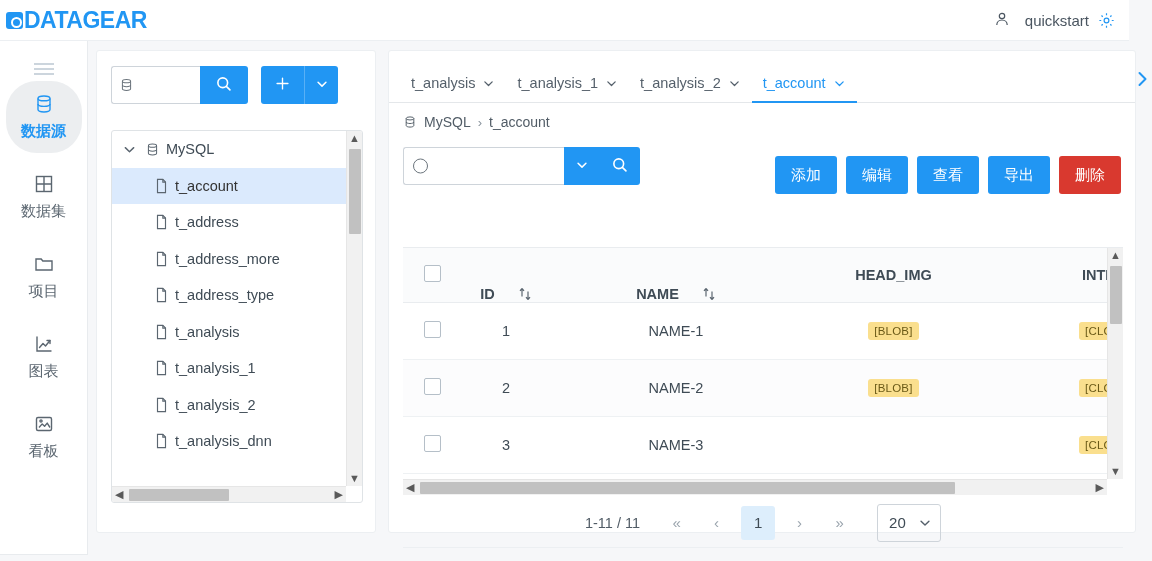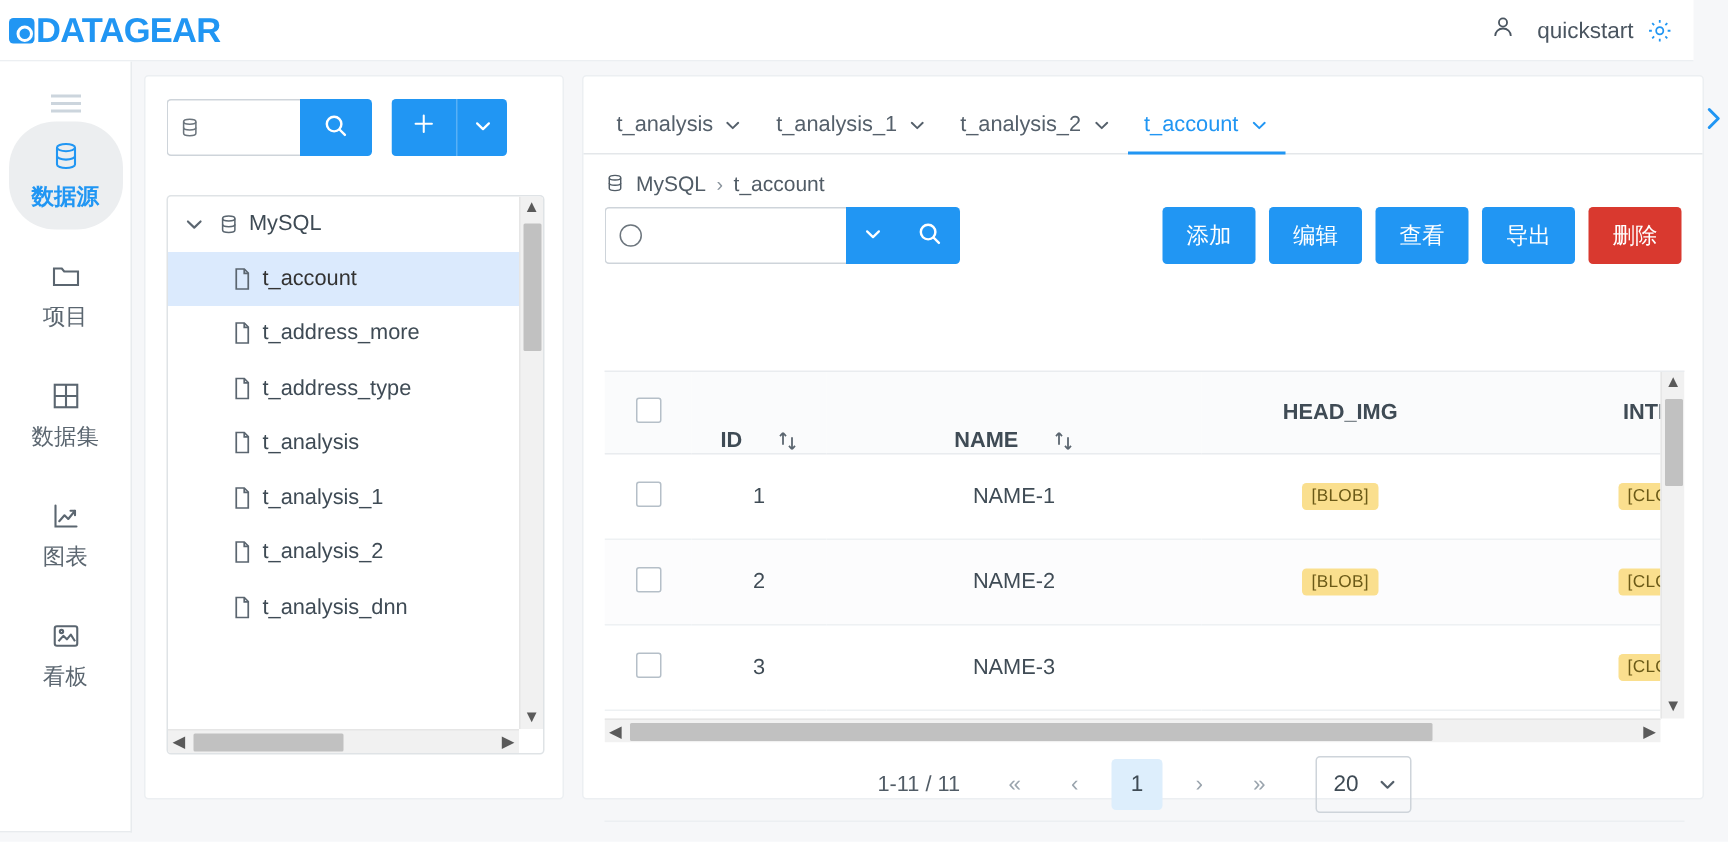--- a/index.html
+++ b/index.html
@@ -155,20 +155,21 @@
     width: 15px; height: 15px; border: 1.6px solid #6c757d; border-radius: 50%; pointer-events: none;
   }
   .qsearch .cbtn { width: 36px; }
   .qsearch .sbtn { width: 40px; border-radius: 0 3px 3px 0; }
 
   .actions { display: flex; gap: 9px; margin-left: auto; }
   .act {
     height: 38px; min-width: 62px; padding: 0 3px; border: none; border-radius: 3px;
     background: #2196f3; color: #fff; font-size: 15px; cursor: pointer;
     font-family: "Liberation Sans", sans-serif;
+    margin-top: 18px;
   }
   .act.danger { background: #d9392f; }
 
   
   .tablewrap {
     position: absolute; left: 14px; right: 12px; top: 196px; height: 248px;
     border-top: 1px solid #e9ecef; overflow: hidden;
   }
   .tbl-scroll { position: absolute; inset: 0 16px 16px 0; overflow: hidden; }
   table { border-collapse: collapse; width: 820px; table-layout: fixed; }
@@ -253,34 +254,34 @@
         <path d="M5 5.4v11.2c0 1.3 2.7 2.4 6 2.4s6-1.1 6-2.4V5.4"></path>
         <path d="M5 11c0 1.3 2.7 2.4 6 2.4s6-1.1 6-2.4"></path>
       </svg>
     </span>
     <span>数据源</span>
   </div>
 
   <div class="rail-item">
     <span class="ric">
       <svg width="22" height="22" viewBox="0 0 22 22" fill="none" stroke="#5b6670" stroke-width="1.4">
-        <path d="M3 17V6h5.2l1.6 2H19v9z"></path>
-      </svg>
-    </span>
-    <span>项目</span>
-  </div>
-
-  <div class="rail-item">
-    <span class="ric">
-      <svg width="22" height="22" viewBox="0 0 22 22" fill="none" stroke="#5b6670" stroke-width="1.4">
         <rect x="3.5" y="3.5" width="15" height="15"></rect>
           <path d="M3.5 11h15M11 3.5v15"></path>
       </svg>
     </span>
     <span>数据集</span>
+  </div>
+
+  <div class="rail-item">
+    <span class="ric">
+      <svg width="22" height="22" viewBox="0 0 22 22" fill="none" stroke="#5b6670" stroke-width="1.4">
+        <path d="M3 17V6h5.2l1.6 2H19v9z"></path>
+      </svg>
+    </span>
+    <span>项目</span>
   </div>
 
   <div class="rail-item">
     <span class="ric">
       <svg width="22" height="22" viewBox="0 0 22 22" fill="none" stroke="#5b6670" stroke-width="1.4">
         <path d="M4 4v14h14" stroke-linecap="round"></path>
         <path d="M6.5 14.5l3.5-4 2.5 2.5 4.5-5.5" stroke-linecap="round" stroke-linejoin="round"></path>
         <path d="M14 7.5h3v3" stroke-linecap="round" stroke-linejoin="round"></path>
       </svg>
     </span>
@@ -359,20 +360,29 @@
       </div>
 
       <div class="tree-row child sel">
         <span class="tree-ic">
           <svg width="15" height="16" viewBox="0 0 16 18" fill="none" stroke="#5b6670" stroke-width="1.3">
             <path d="M3.5 1.5h6l3 3v12h-9z"></path>
               <path d="M9.5 1.5v3.2h3"></path>
           </svg>
         </span>
         <span>t_account</span>
+      </div>
+      <div class="tree-row child">
+        <span class="tree-ic">
+          <svg width="15" height="16" viewBox="0 0 16 18" fill="none" stroke="#5b6670" stroke-width="1.3">
+              <path d="M3.5 1.5h6l3 3v12h-9z"></path>
+              <path d="M9.5 1.5v3.2h3"></path>
+            </svg>
+        </span>
+        <span>t_address</span>
       </div>
       <div class="tree-row child">
         <span class="tree-ic">
           <svg width="15" height="16" viewBox="0 0 16 18" fill="none" stroke="#5b6670" stroke-width="1.3">
               <path d="M3.5 1.5h6l3 3v12h-9z"></path>
               <path d="M9.5 1.5v3.2h3"></path>
             </svg>
         </span>
         <span>t_address_more</span>
       </div>

